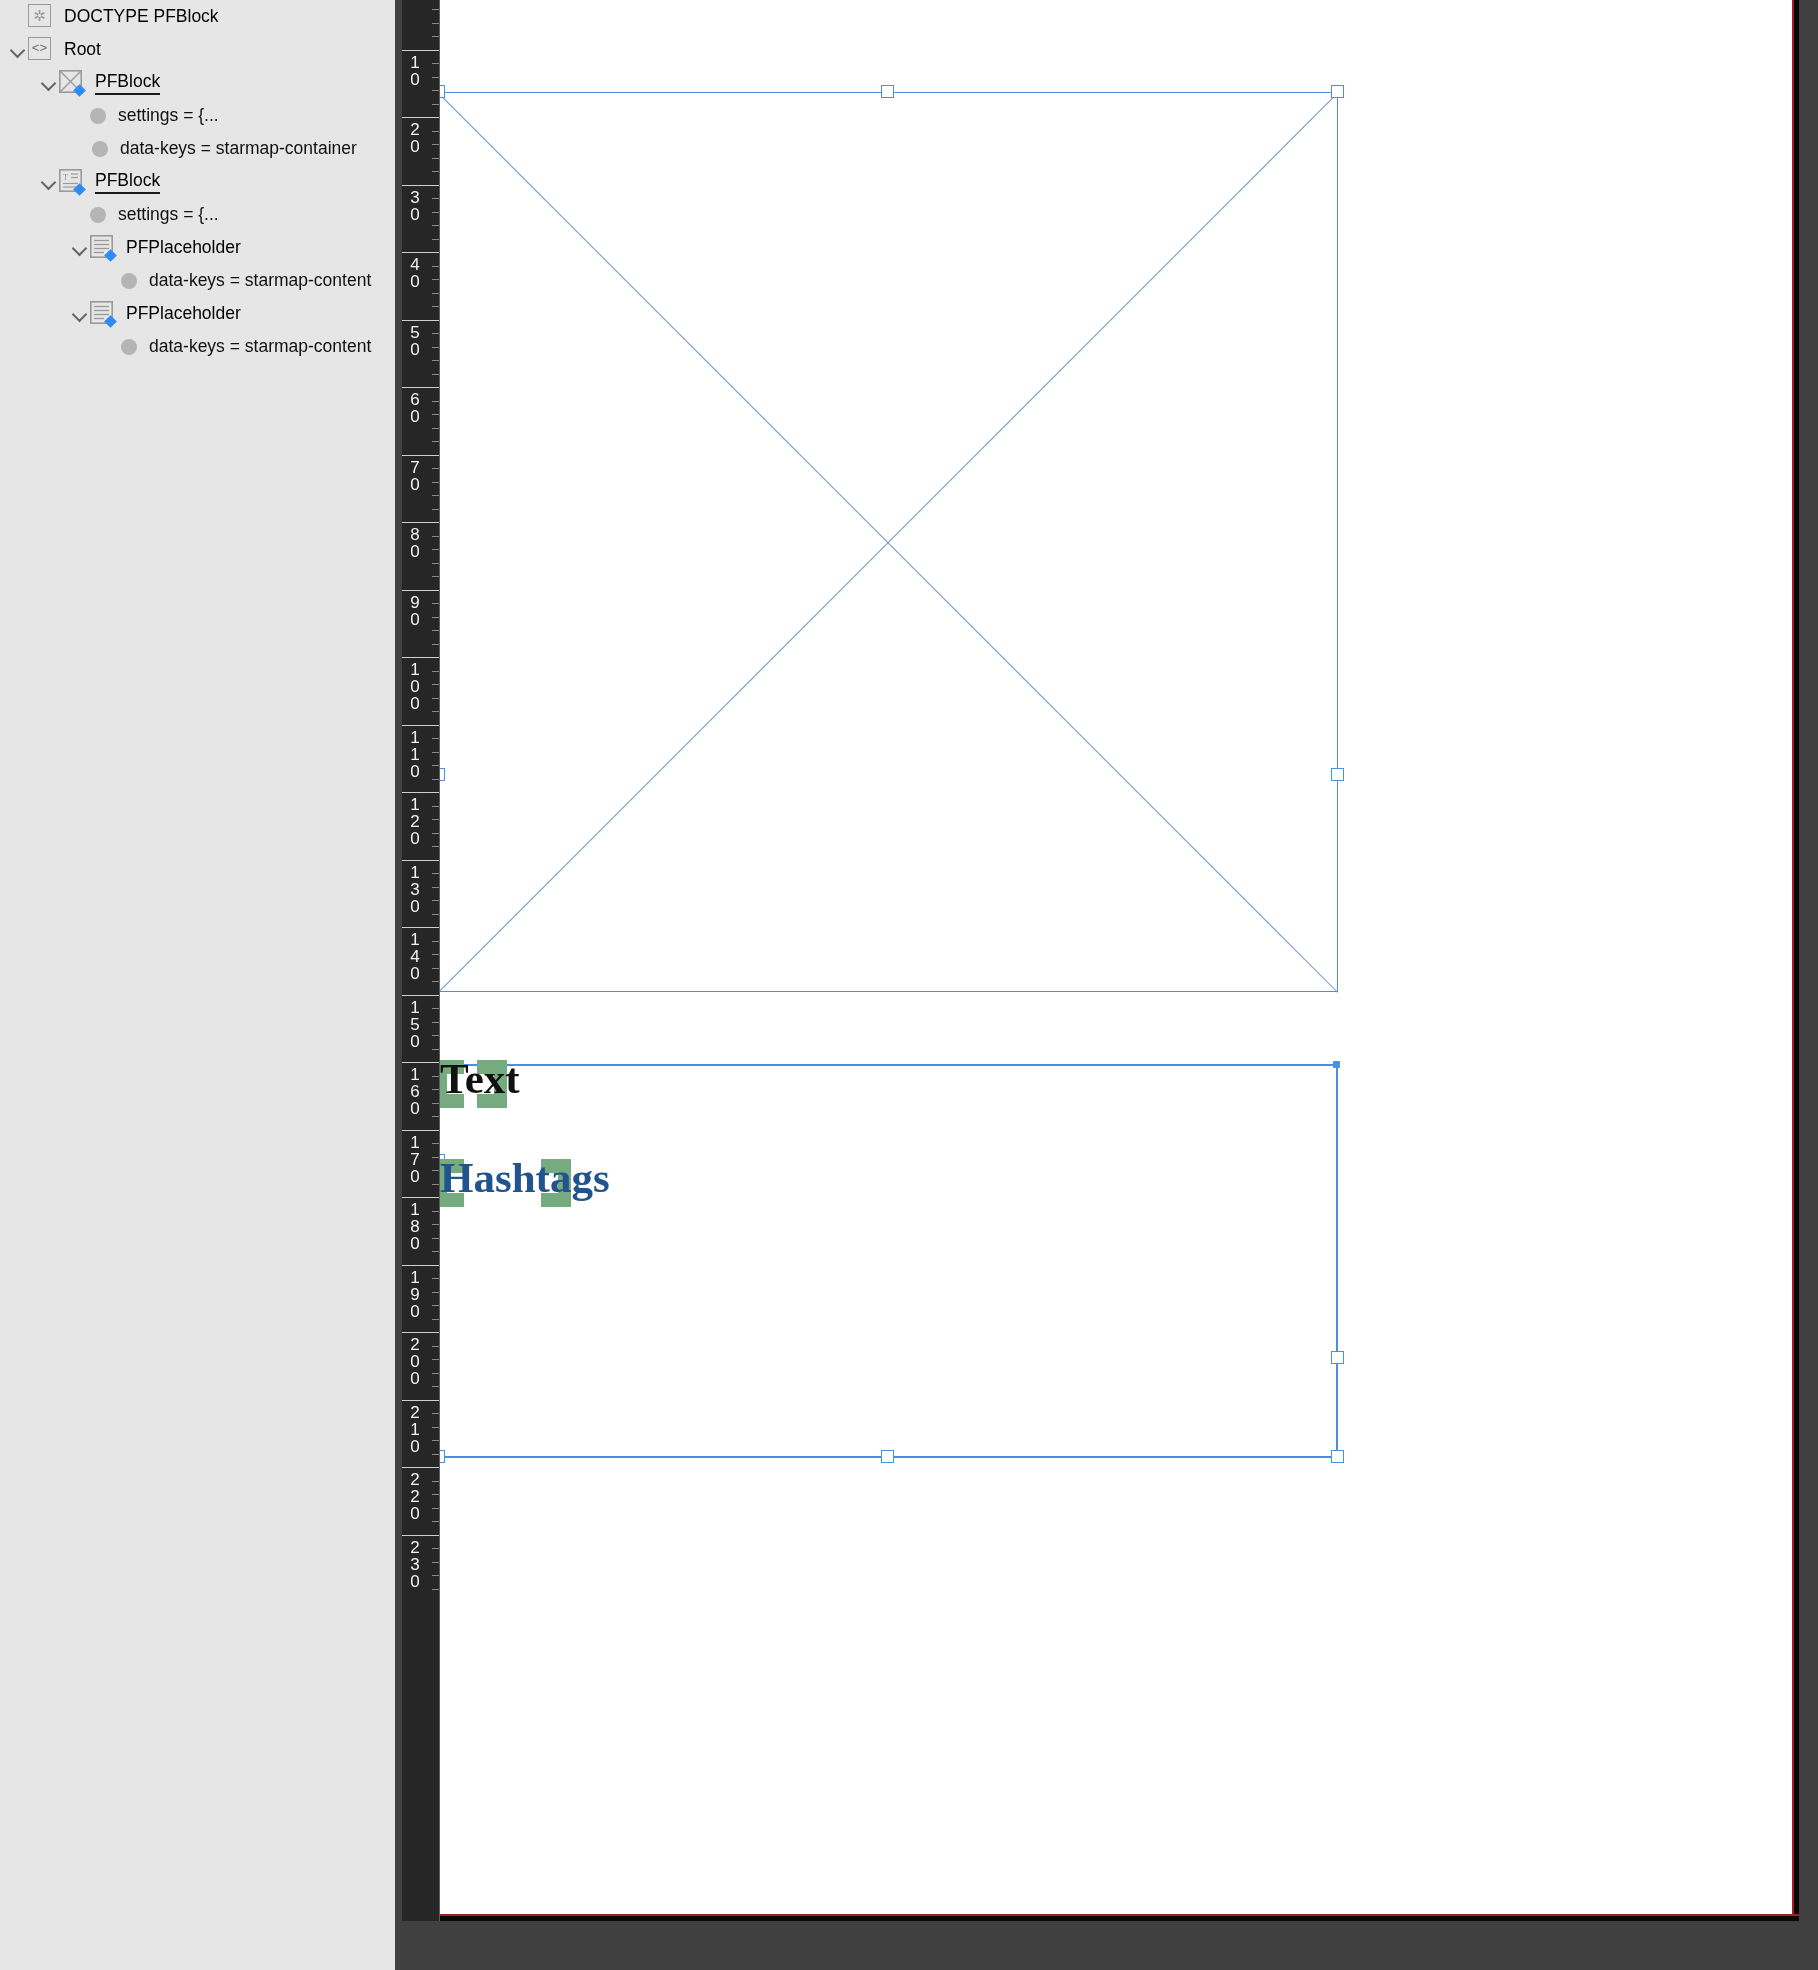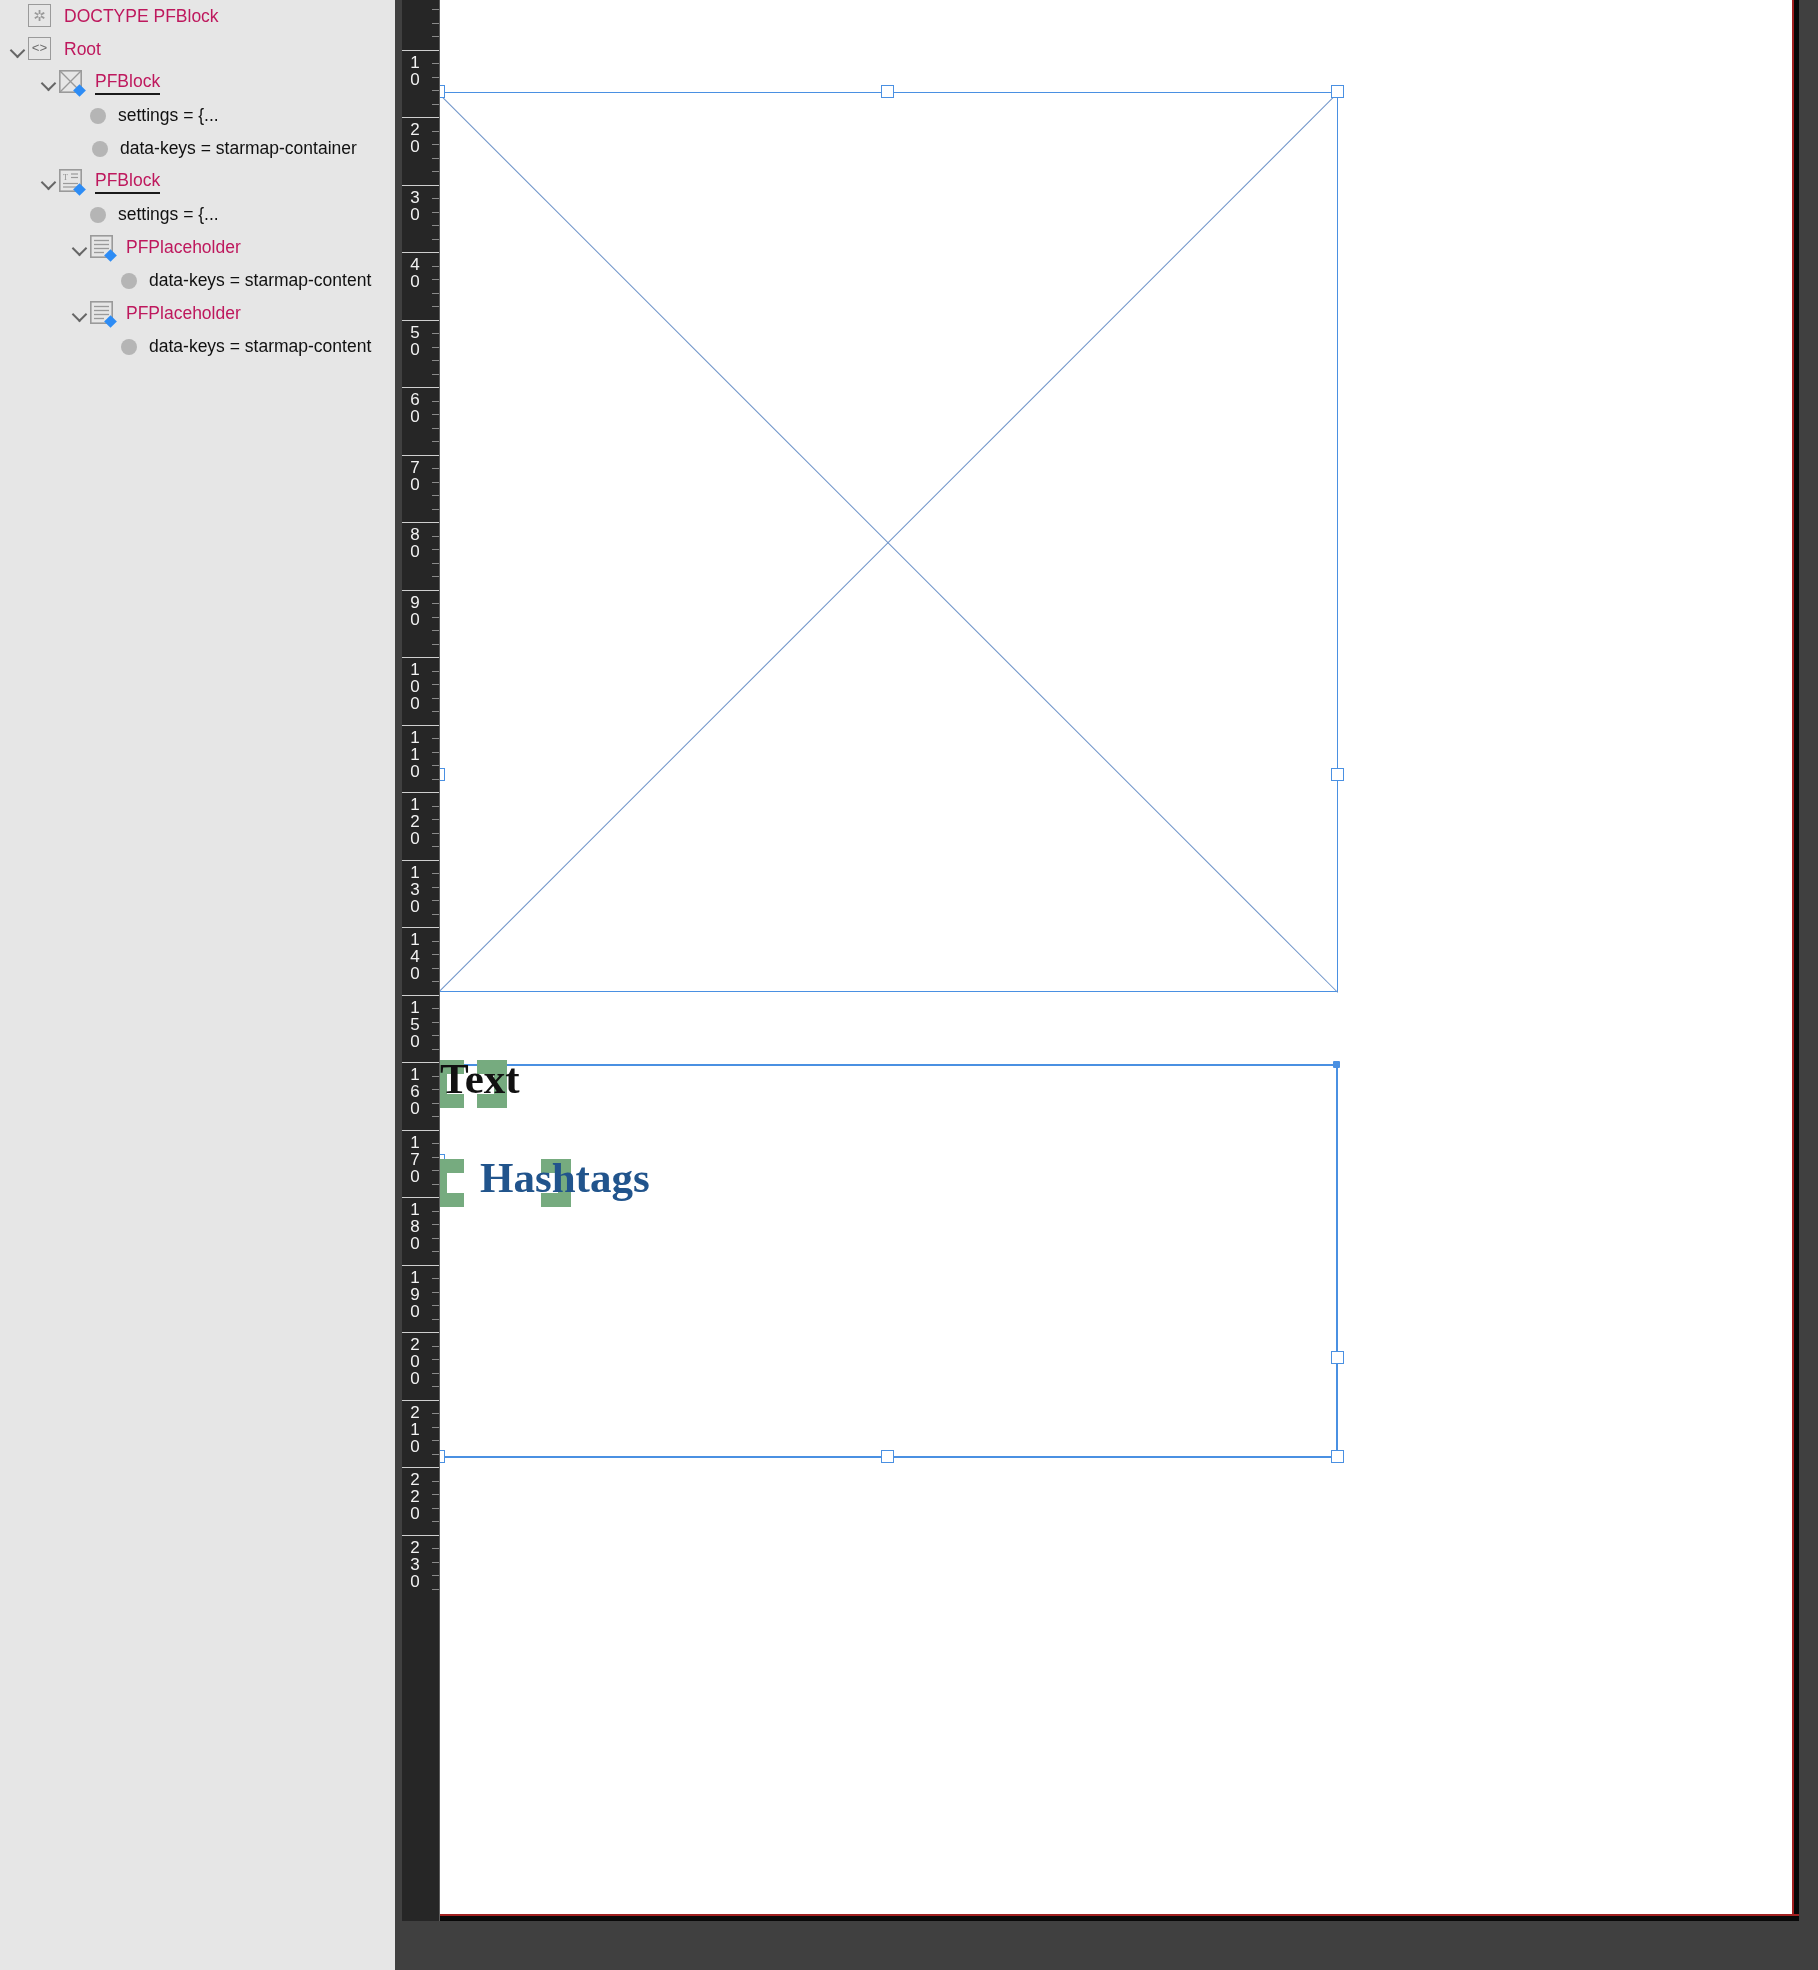--- a/index.html
+++ b/index.html
@@ -86,21 +86,21 @@
     width: 23px; height: 23px;
     line-height: 23px;
     text-align: center;
     font-size: 13px;
     color: #6b6b6b;
     font-family: "Liberation Mono", monospace;
   }
   .icon-image svg, .icon-text svg, .icon-placeholder svg { display:block; }
 
   .node-label {
-    color: #be185d;
+    color: #000000;
   }
   .node-label.linked {
     border-bottom: 2px solid #1a1a1a;
     padding-bottom: 1px;
   }
 
   .attr-dot {
     flex: 0 0 16px;
     width: 16px; height: 16px;
     border-radius: 50%;
@@ -626,21 +626,21 @@
     <div class="green-mark" style="left:54px; top:1060px; width:13px; height:48px;"></div>
     <div class="green-mark" style="left:37px; top:1094px; width:30px; height:14px;"></div>
     <div class="canvas-text" id="label-text" style="left:0px; top:1054px;">Text</div>
 
     <div class="green-mark" style="left:-6px; top:1159px; width:30px; height:14px;"></div>
     <div class="green-mark" style="left:-6px; top:1159px; width:13px; height:48px;"></div>
     <div class="green-mark" style="left:-6px; top:1193px; width:30px; height:14px;"></div>
     <div class="green-mark" style="left:101px; top:1159px; width:30px; height:14px;"></div>
     <div class="green-mark" style="left:118px; top:1159px; width:13px; height:48px;"></div>
     <div class="green-mark" style="left:101px; top:1193px; width:30px; height:14px;"></div>
-    <div class="canvas-text" id="label-hashtags" style="left:0px; top:1153px;padding-left:40px;">Hashtags</div>
+    <div class="canvas-text" id="label-hashtags" style="left:0px; top:1153px;">Hashtags</div>
   </div>
 
   <div id="page-edge-red-right"></div>
   <div id="page-edge-black-right"></div>
   <div id="page-edge-red-bottom"></div>
   <div id="page-edge-black-bottom"></div>
   <div id="right-gutter"></div>
   <div id="bottom-gutter"></div>
 
 </div>

